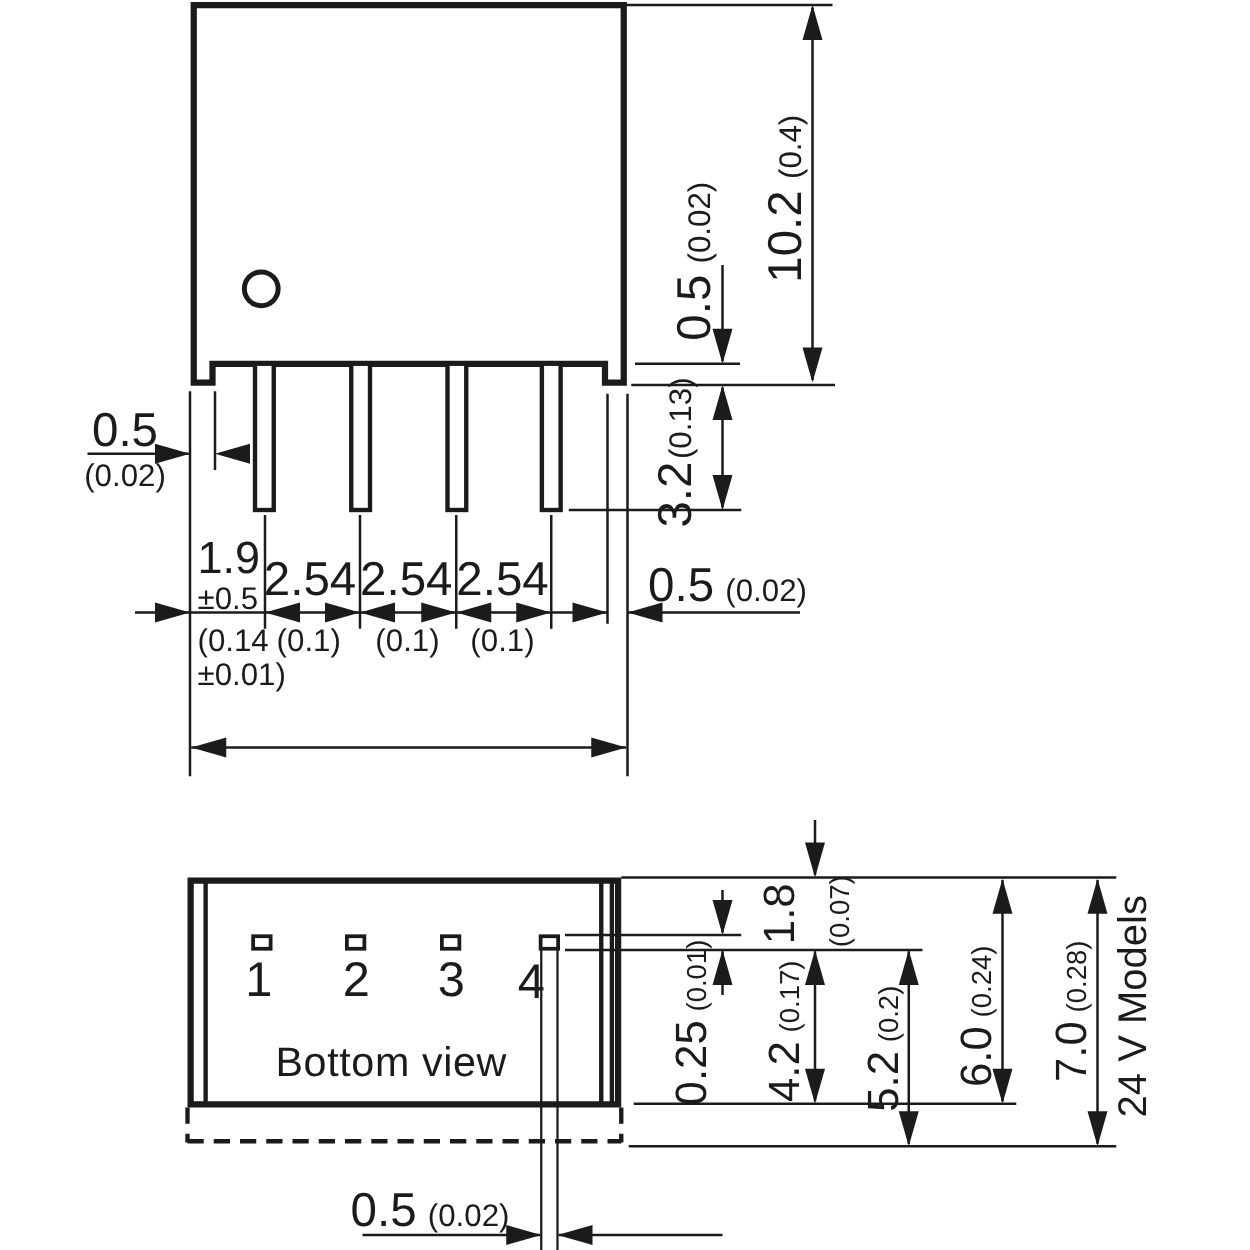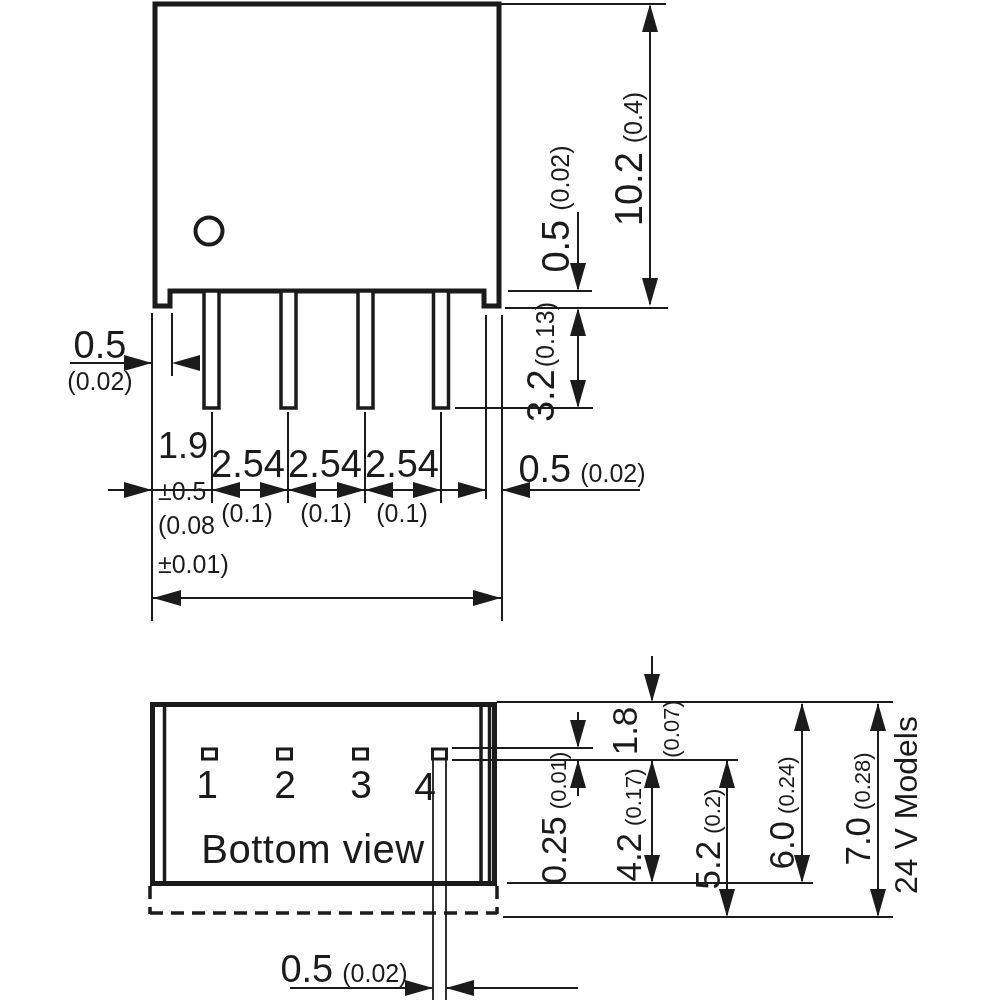--- a/index.html
+++ b/index.html
@@ -9,23 +9,23 @@
   .lbl{position:absolute;display:flex;align-items:baseline;white-space:nowrap;
        color:#1b1b1b;line-height:1;transform:translate(-50%,-50%);}
   .rot{transform:translate(-50%,-50%) rotate(-90deg);}
   .m{font-size:38px;}
   .p{font-size:25px;margin-left:9px;}
   .m2{font-size:35px;}
   .p2{font-size:22px;margin-left:7px;}
   .nogap{margin-left:2px;}
   .blk{position:absolute;color:#1b1b1b;line-height:1.08;}
   .blk .big{font-size:36px;}
-  .blk .small{font-size:25px;margin-top:12px;}
+  .blk .small{font-size:25px;margin-top:0;}
   .single{font-size:39px;}
-  .caption{font-size:40px;letter-spacing:0.5px;}
+  .caption{font-size:33px;letter-spacing:0.5px;}
   .models{font-size:32px;}
 </style>
 </head>
 <body>
 
 <div class="stage">
 
 <svg width="1000" height="1000" viewBox="0 0 1000 1000">
 
   <g stroke="#1b1b1b" fill="#ffffff">
@@ -146,21 +146,21 @@
 <div class="lbl rot" style="left:541px;top:362px">
   <span class="m">3.2</span>
   <span class="p nogap">(0.13)</span>
 </div>
 
 <div class="blk" style="left:158px;top:427px">
   <div class="big">1.9</div>
   <div class="small">±0.5</div>
 </div>
 <div class="blk" style="left:158px;top:500px">
-  <div class="small">(0.08</div>
+  <div class="small">(0.14</div>
   <div class="small">±0.01)</div>
 </div>
 
 <div class="lbl" style="left:248px;top:464px;font-size:38px">2.54</div>
 <div class="lbl" style="left:325px;top:464px;font-size:38px">2.54</div>
 <div class="lbl" style="left:402px;top:464px;font-size:38px">2.54</div>
 <div class="lbl" style="left:247px;top:513px;font-size:25px">(0.1)</div>
 <div class="lbl" style="left:326px;top:513px;font-size:25px">(0.1)</div>
 <div class="lbl" style="left:402px;top:513px;font-size:25px">(0.1)</div>
 

